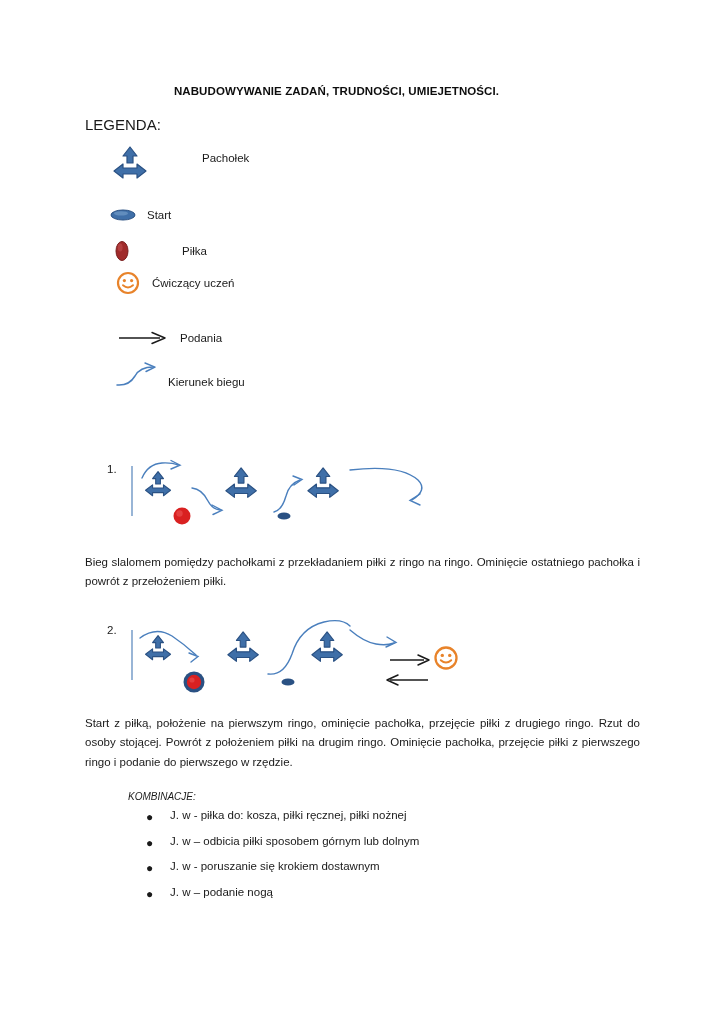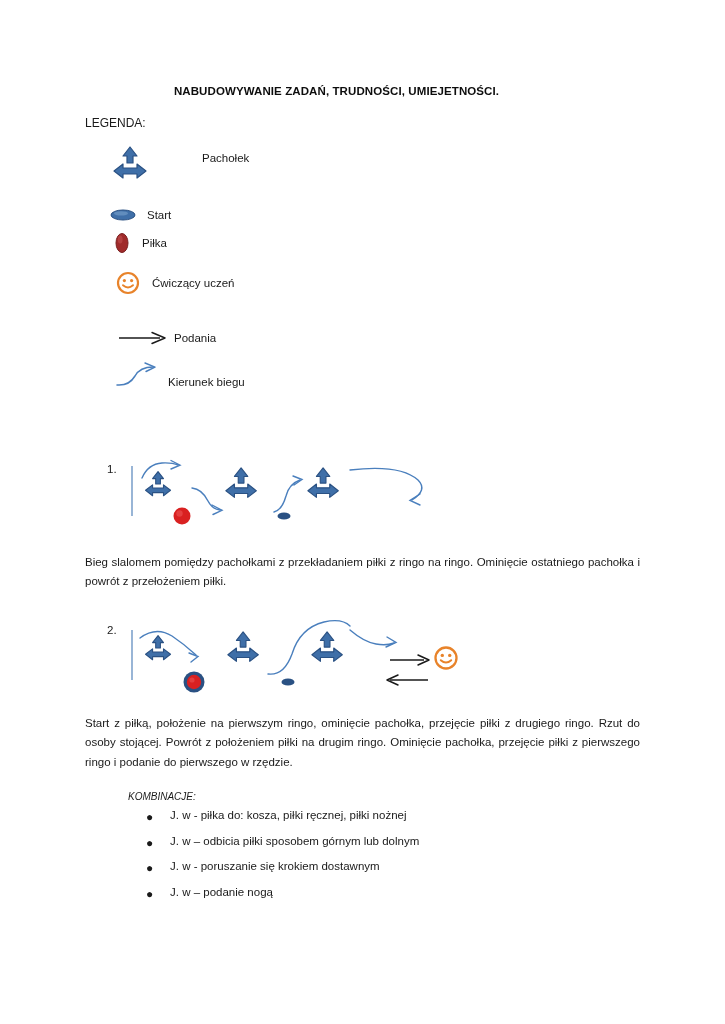--- a/index.html
+++ b/index.html
@@ -30,45 +30,45 @@
     font-weight: bold;
     letter-spacing: 0.1px;
     color: #0d0d0d;
   }
 
   
   .legend-label {
     position: absolute;
     left: 85px;
     top: 116px;
-    font-size: 12px;
+    font-size: 15px;
     color: #1a1a1a;
   }
 
   .legend-row {
     position: absolute;
     display: flex;
     align-items: center;
   }
   .legend-row .lg-text {
     font-size: 11.5px;
     color: #1a1a1a;
     white-space: nowrap;
   }
 
   .row-cone   { left: 112px; top: 145px; gap: 40px; }
   .row-cone .lg-text { margin-left: 14px; margin-bottom: 12px; }
   .row-ring   { left: 110px; top: 208px; }
   .row-ring .lg-text { margin-left: 11px; }
-  .row-ball   { left: 114px; top: 232px; }
+  .row-ball   { left: 114px; top: 240px; gap: 40px; }
   .row-ball .lg-text { margin-left: 12px; }
   .row-pupil  { left: 116px; top: 271px; text-align: right; }
   .row-pupil .lg-text { margin-left: 12px; }
   .row-pass   { left: 118px; top: 331px; }
-  .row-pass .lg-text { margin-left: 6px; }
+  .row-pass .lg-text { margin-left: 12px; }
   .row-run    { left: 115px; top: 362px; }
   .row-run .lg-text { margin-left: 9px; margin-top: 14px; }
 
   
   .cone-ico { display: block; }
   .ring-ico { display: block; }
   .ball-ico { display: block; }
   .smiley-ico { display: block; }
   .arrow-ico { display: block; }
   .curve-ico { display: block; }

